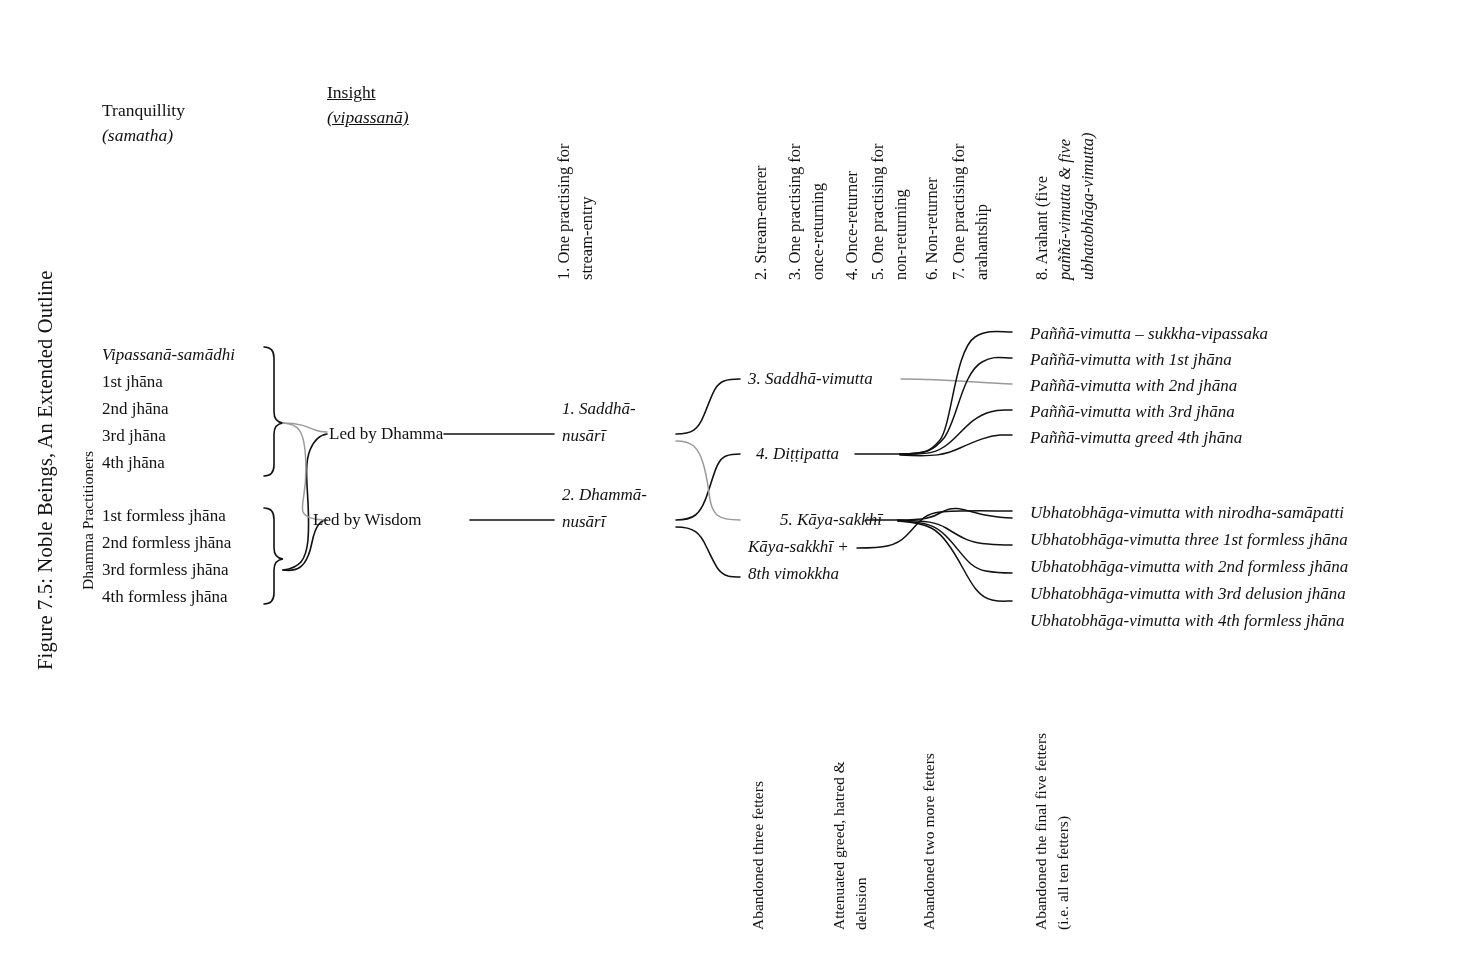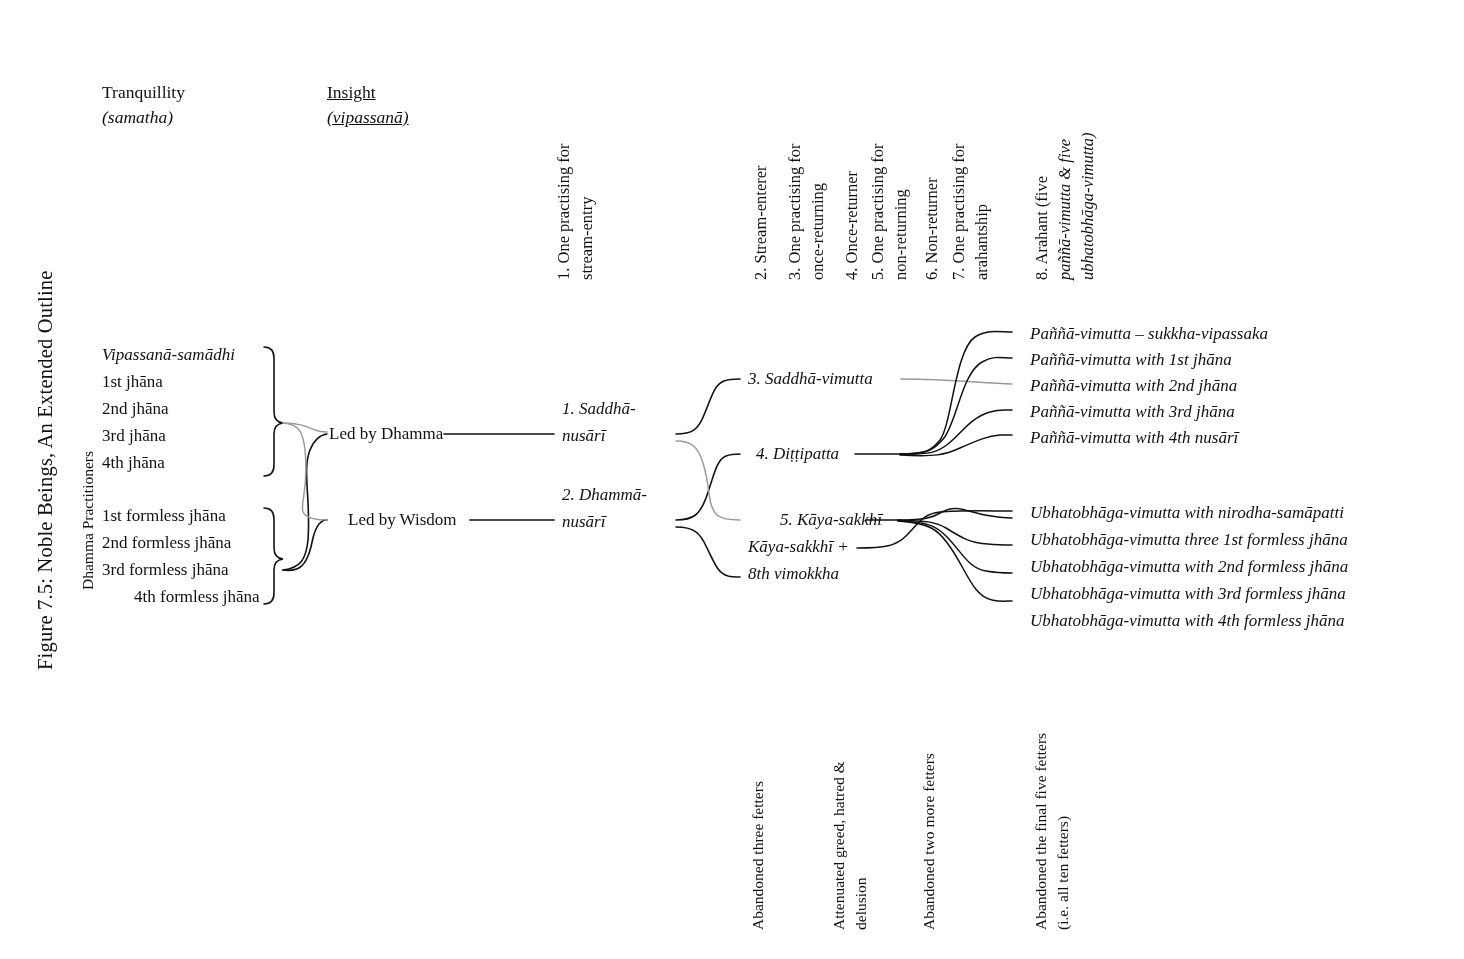--- a/index.html
+++ b/index.html
@@ -86,21 +86,21 @@
       <path d="M898,521 C 930,523 938,530 948,544 C 966,568 972,596 992,600 C 1001,602 1006,601 1012,601"></path>
 
       <path d="M857,548 C 885,548 896,546 906,536 C 918,524 922,514 940,512 C 960,510 990,511 1012,511"></path>
     </g>
   </svg>
 
   <div class="fig-title" style="left:34px;top:670px;">Figure 7.5:  Noble Beings, An Extended Outline</div>
 
   <div class="side-label" style="left:79px;top:590px;">Dhamma Practitioners</div>
 
-  <div class="hdr" style="left:102px;top:80px;">
+  <div class="hdr" style="left:102px;top:98px;">
     <div>Tranquillity</div>
     <div class="it">(samatha)</div>
   </div>
   <div class="hdr" style="left:327px;top:80px;text-decoration:underline;">
     <div>Insight</div>
     <div class="it">(vipassanā)</div>
   </div>
 
   <div class="vert" style="left:552px;top:280px;">1. One practising for</div>
   <div class="vert" style="left:575px;top:280px;">stream-entry</div>
@@ -129,25 +129,25 @@
     <div class="t" style="left:102px;top:370px;">1st jhāna</div>
     <div class="t" style="left:102px;top:397px;">2nd jhāna</div>
     <div class="t" style="left:102px;top:424px;">3rd jhāna</div>
     <div class="t" style="left:102px;top:451px;">4th jhāna</div>
   </div>
 
   <div>
     <div class="t" style="left:102px;top:504px;">1st formless jhāna</div>
     <div class="t" style="left:102px;top:531px;">2nd formless jhāna</div>
     <div class="t" style="left:102px;top:558px;">3rd formless jhāna</div>
-    <div class="t" style="left:102px;top:585px;margin-left:32px;">4th formless jhāna</div>
+    <div class="t" style="left:102px;top:585px;">4th formless jhāna</div>
   </div>
 
   <div class="t" style="left:329px;top:422px;">Led by Dhamma</div>
-  <div class="t" style="left:348px;top:508px;">Led by Wisdom</div>
+  <div class="t" style="left:313px;top:508px;">Led by Wisdom</div>
 
   <div style="position:absolute;left:562px;top:397px;">
     <div class="t it" style="position:relative;left:0;top:0;">1. Saddhā-</div>
     <div class="t it" style="position:relative;left:0;top:0;margin-top:3px;">nusārī</div>
   </div>
   <div style="position:absolute;left:562px;top:483px;">
     <div class="t it" style="position:relative;left:0;top:0;">2. Dhammā-</div>
     <div class="t it" style="position:relative;left:0;top:0;margin-top:3px;">nusārī</div>
   </div>
 
@@ -155,28 +155,28 @@
   <div class="t it" style="left:748px;top:442px;margin-left:8px;">4. Diṭṭipatta</div>
   <div class="t it" style="left:780px;top:508px;">5. Kāya-sakkhī</div>
   <div class="t it" style="left:748px;top:535px;text-align:center;">Kāya-sakkhī +</div>
   <div class="t it" style="left:748px;top:562px;">8th vimokkha</div>
 
   <div>
     <div class="t it" style="left:1030px;top:322px;">Paññā-vimutta – sukkha-vipassaka</div>
     <div class="t it" style="left:1030px;top:348px;">Paññā-vimutta with 1st jhāna</div>
     <div class="t it" style="left:1030px;top:374px;">Paññā-vimutta with 2nd jhāna</div>
     <div class="t it" style="left:1030px;top:400px;">Paññā-vimutta with 3rd jhāna</div>
-    <div class="t it" style="left:1030px;top:426px;">Paññā-vimutta with 4th nusārī</div>
+    <div class="t it" style="left:1030px;top:426px;">Paññā-vimutta greed 4th jhāna</div>
   </div>
 
   <div>
     <div class="t it" style="left:1030px;top:501px;">Ubhatobhāga-vimutta with nirodha-samāpatti</div>
     <div class="t it" style="left:1030px;top:528px;">Ubhatobhāga-vimutta three 1st formless jhāna</div>
     <div class="t it" style="left:1030px;top:555px;">Ubhatobhāga-vimutta with 2nd formless jhāna</div>
-    <div class="t it" style="left:1030px;top:582px;">Ubhatobhāga-vimutta with 3rd formless jhāna</div>
+    <div class="t it" style="left:1030px;top:582px;">Ubhatobhāga-vimutta with 3rd delusion jhāna</div>
     <div class="t it" style="left:1030px;top:609px;">Ubhatobhāga-vimutta with 4th formless jhāna</div>
   </div>
 
   <div class="side-label" style="left:749px;top:930px;">Abandoned three fetters</div>
 
   <div class="side-label" style="left:830px;top:930px;">Attenuated greed, hatred &amp;</div>
   <div class="side-label" style="left:852px;top:930px;">delusion</div>
 
   <div class="side-label" style="left:920px;top:930px;">Abandoned two more fetters</div>
 

